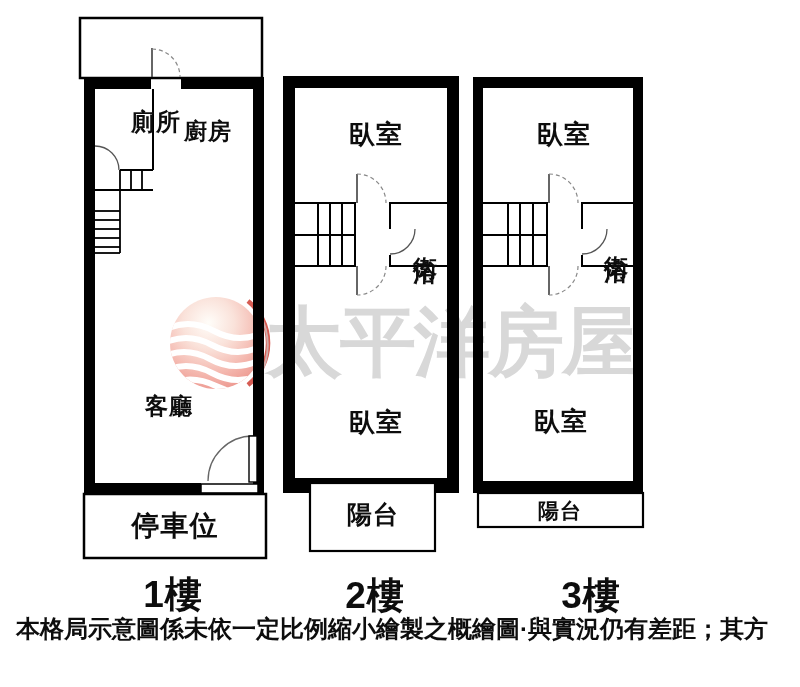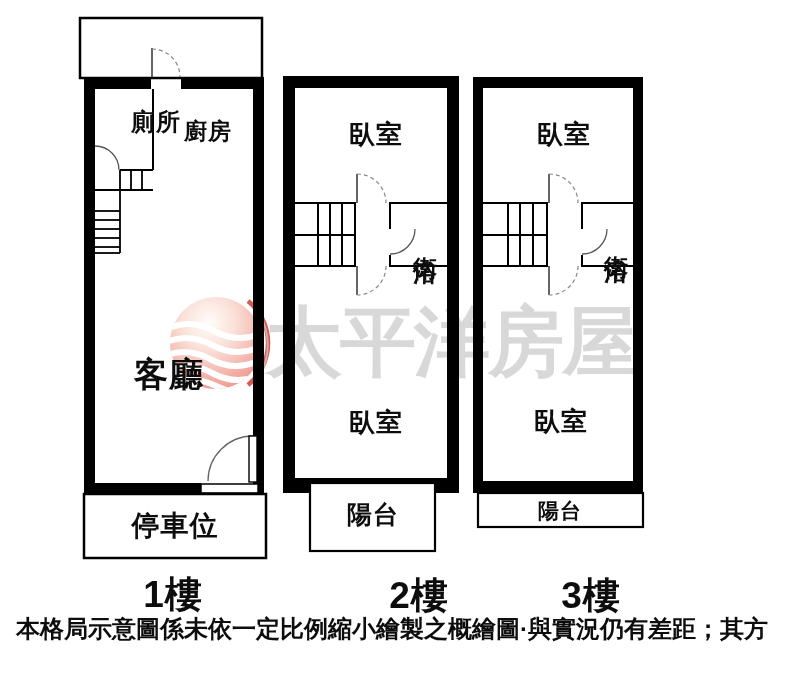--- a/index.html
+++ b/index.html
@@ -171,32 +171,32 @@
         <path d="M549,174 A29,29 0 0 1 578,203" fill="none" stroke="#888" stroke-width="1.2" stroke-dasharray="4 3"></path>
         <line x1="549" y1="266" x2="549" y2="295" stroke="#333" stroke-width="1.5"></line>
         <path d="M578,266 A29,29 0 0 1 549,295" fill="none" stroke="#888" stroke-width="1.2" stroke-dasharray="4 3"></path>
         <path d="M607,229 A25,25 0 0 1 582,254" fill="none" stroke="#555" stroke-width="1.3"></path>
       </g>
     </g>
   </svg>
 
   <div class="lbl" style="left:124px;top:122px;font-size:24px;margin-left:32px;">廁所</div>
   <div class="lbl" style="left:208px;top:131px;font-size:23px;">廚房</div>
-  <div class="lbl" style="left:169px;top:374px;font-size:34px;">客廳</div>
+  <div class="lbl" style="left:169px;top:406px;font-size:23px;">客廳</div>
   <div class="lbl" style="left:175px;top:526px;font-size:28px;">停車位</div>
 
   <div class="lbl" style="left:376px;top:134px;font-size:26px;">臥室</div>
   <div class="lbl vert" style="left:425px;top:240px;font-size:24px;">衛浴</div>
   <div class="lbl" style="left:376px;top:422px;font-size:26px;">臥室</div>
   <div class="lbl" style="left:373px;top:514px;font-size:25px;">陽台</div>
 
   <div class="lbl" style="left:564px;top:134px;font-size:26px;">臥室</div>
   <div class="lbl vert" style="left:616px;top:239px;font-size:24px;">衛浴</div>
   <div class="lbl" style="left:561px;top:421px;font-size:26px;">臥室</div>
   <div class="lbl" style="left:560px;top:510px;font-size:21px;">陽台</div>
 
   <div class="lbl floor-tag" style="left:173px;top:594px;">1樓</div>
-  <div class="lbl floor-tag" style="left:375px;top:595px;margin-left:44px;">2樓</div>
+  <div class="lbl floor-tag" style="left:375px;top:595px;">2樓</div>
   <div class="lbl floor-tag" style="left:559px;top:595px;margin-left:32px;">3樓</div>
 
   <div class="disc" style="top:617px;">本格局示意圖係未依一定比例縮小繪製之概繪圖·與實況仍有差距；其方</div>
 
 </div>
 
 </body></html>

